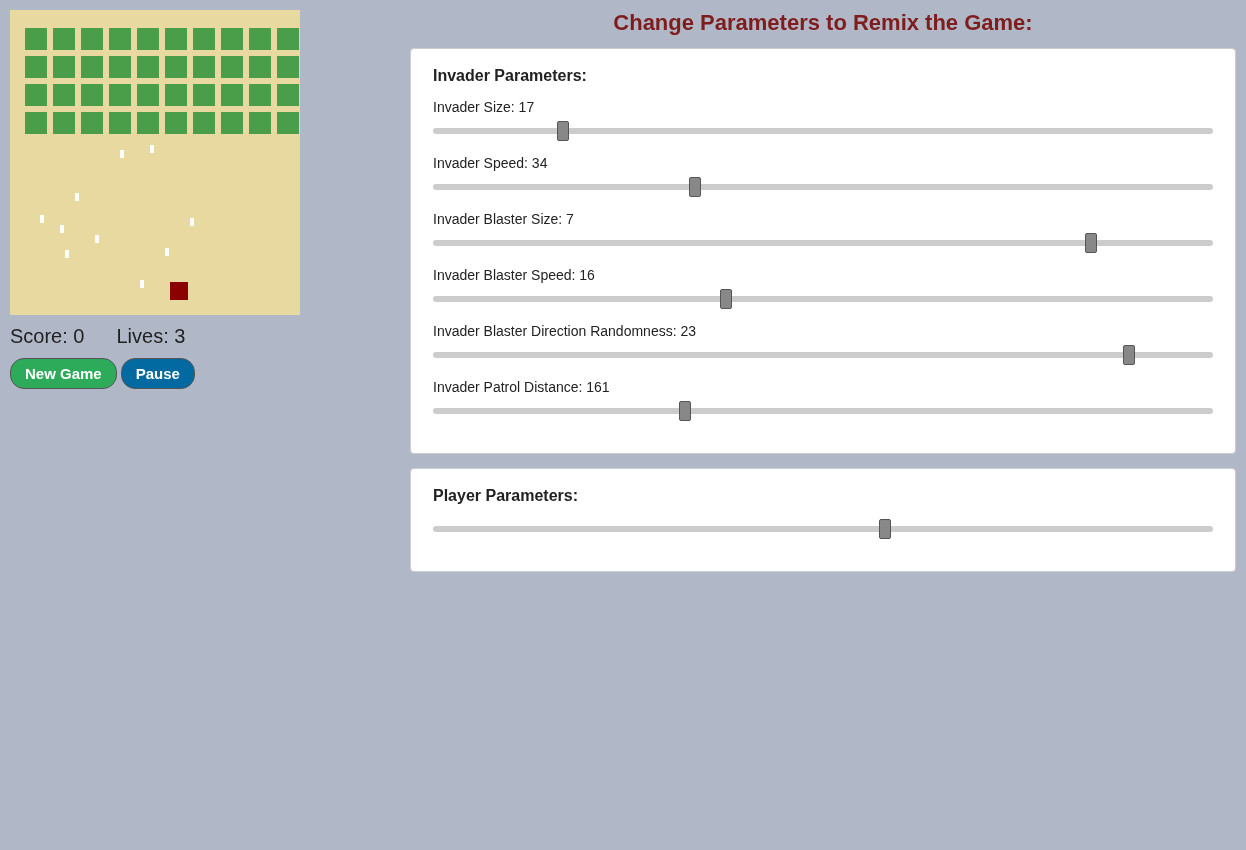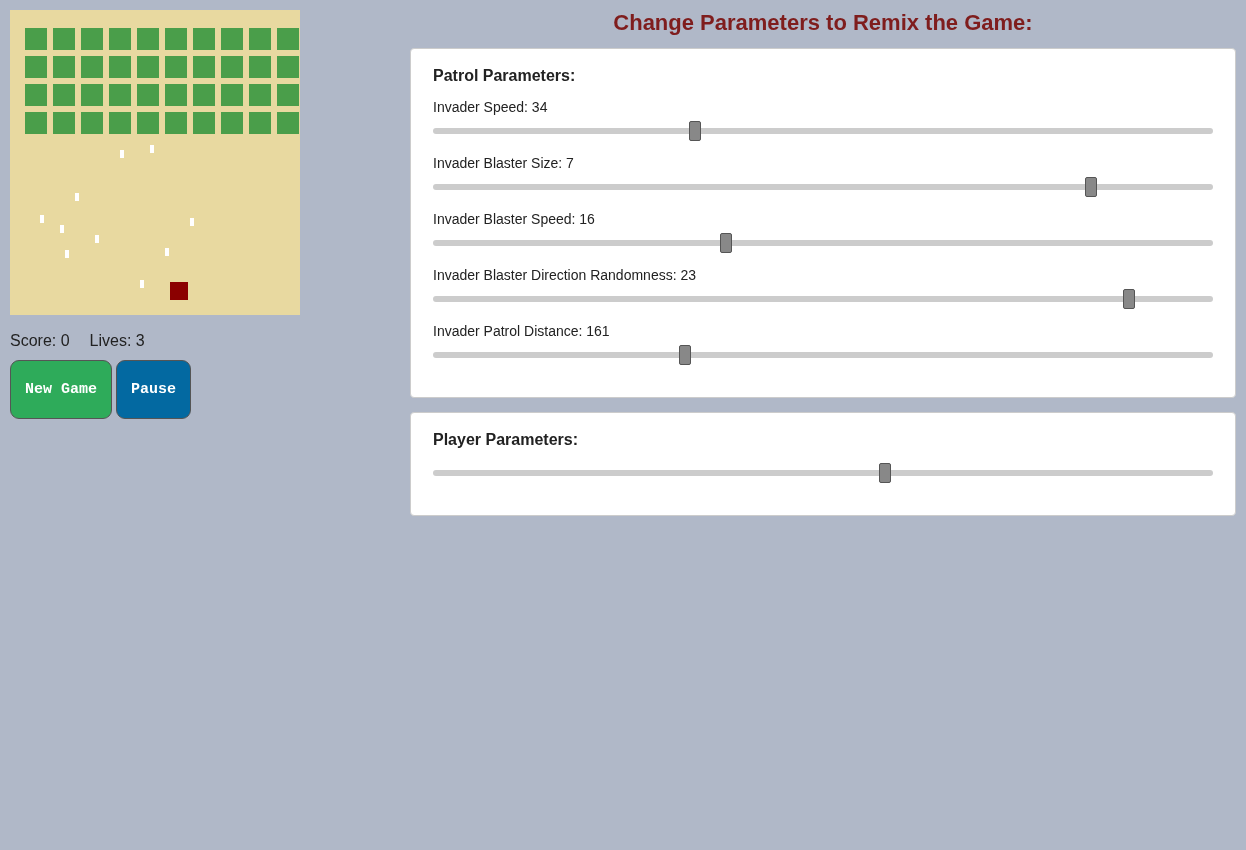--- a/index.html
+++ b/index.html
@@ -54,41 +54,40 @@
     }
 
     .player {
       position: absolute;
       background-color: #8b0000;
       width: 18px;
       height: 18px;
     }
 
     #score-lives {
-      margin-top: 17px;
-      font-size: 16px;
+      margin-top: 10px;
+      font-size: 20px;
       color: #222;
       display: flex;
-      gap: 20px;
+      gap: 32px;
     }
 
     #buttons {
       margin-top: 10px;
       display: flex;
       gap: 4px;
     }
 
     .game-btn {
-      padding: 20px 14px;
+      padding: 6px 14px;
       font-size: 15px;
       font-weight: bold;
       cursor: pointer;
       border: 1px solid #555;
-      border-radius: 9px;
-      font-family: Liberation Mono, monospace;
+      border-radius: 14px;
     }
 
     #new-game-btn {
       background-color: #2eab5a;
       color: white;
     }
 
     #pause-btn {
       background-color: #0369a1;
       color: white;
@@ -254,22 +253,26 @@
   <div id="buttons">
     <button id="new-game-btn" class="game-btn">New Game</button>
     <button id="pause-btn" class="game-btn">Pause</button>
   </div>
 </div>
 
 <div id="right-panel">
   <div id="page-header">Change Parameters to Remix the Game:</div>
 
   <div class="params-section">
-    <div class="section-title">Patrol Parameters:</div>
-
+    <div class="section-title">Invader Parameters:</div>
+
+    <div class="param-row">
+      <span class="param-label">Invader Size: 17</span>
+      <input type="range" class="param-slider" min="1" max="100" value="17" style="">
+    </div>
 
 
     <div class="param-row">
       <span class="param-label">Invader Speed: 34</span>
       <input type="range" class="param-slider" min="1" max="100" value="34" style="">
     </div>
 
     <div class="param-row">
       <span class="param-label">Invader Blaster Size: 7</span>
       <input type="range" class="param-slider" min="1" max="100" value="85" style="">

